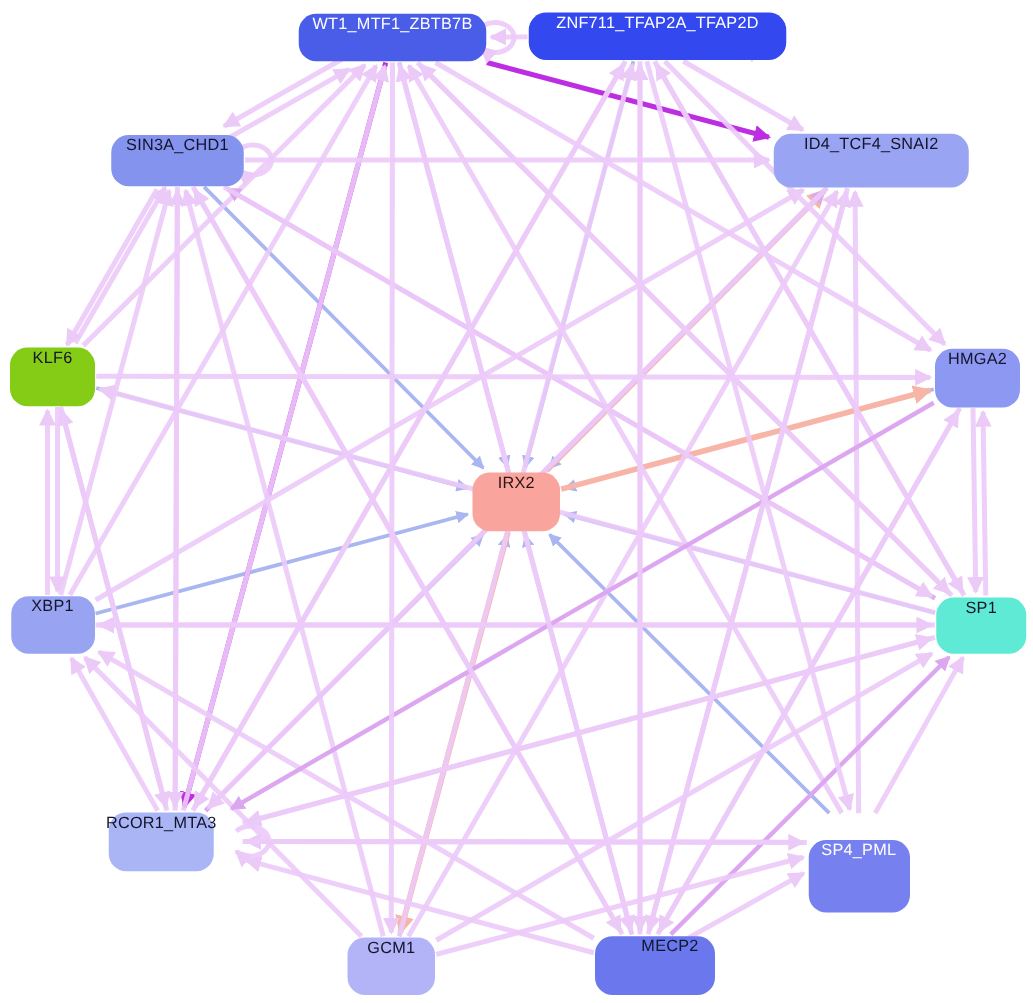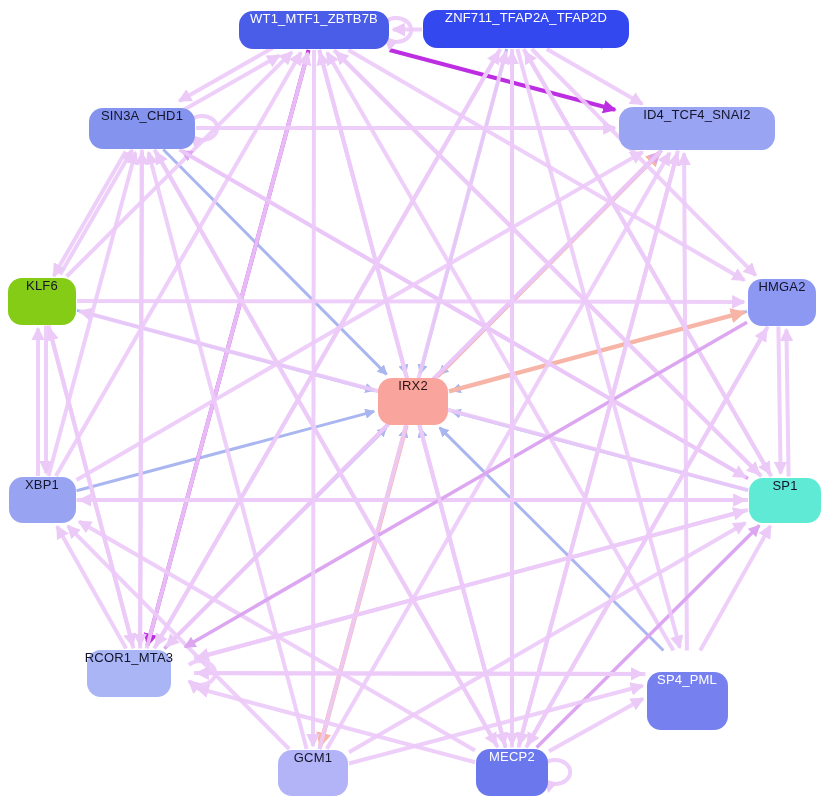--- a/index.html
+++ b/index.html
@@ -155,17 +155,17 @@
       </div>
       <div class="node" style="left: 87px; top: 649.5px; width: 84px; height: 47px; background: rgb(169, 181, 245); color: rgb(20, 20, 42);">
         <span>RCOR1_MTA3</span>
       </div>
       <div class="node" style="left: 646.5px; top: 651.5px; width: 81px; height: 58px; background: rgb(118, 129, 239); color: rgb(255, 255, 255); margin-top: 20px;">
         <span>SP4_PML</span>
       </div>
       <div class="node" style="left: 278px; top: 750px; width: 70px; height: 46px; background: rgb(178, 180, 247); color: rgb(20, 20, 42);">
         <span>GCM1</span>
       </div>
-      <div class="node" style="left: 476px; top: 748.5px; width: 72px; height: 47px; background: rgb(107, 119, 236); color: #ffffff;">
+      <div class="node" style="left: 476px; top: 748.5px; width: 72px; height: 47px; background: rgb(107, 119, 236); color: #0f172a; padding-left: 24px;">
         <span>MECP2</span>
       </div>
     </div>
 </div>
 
 </body></html>

